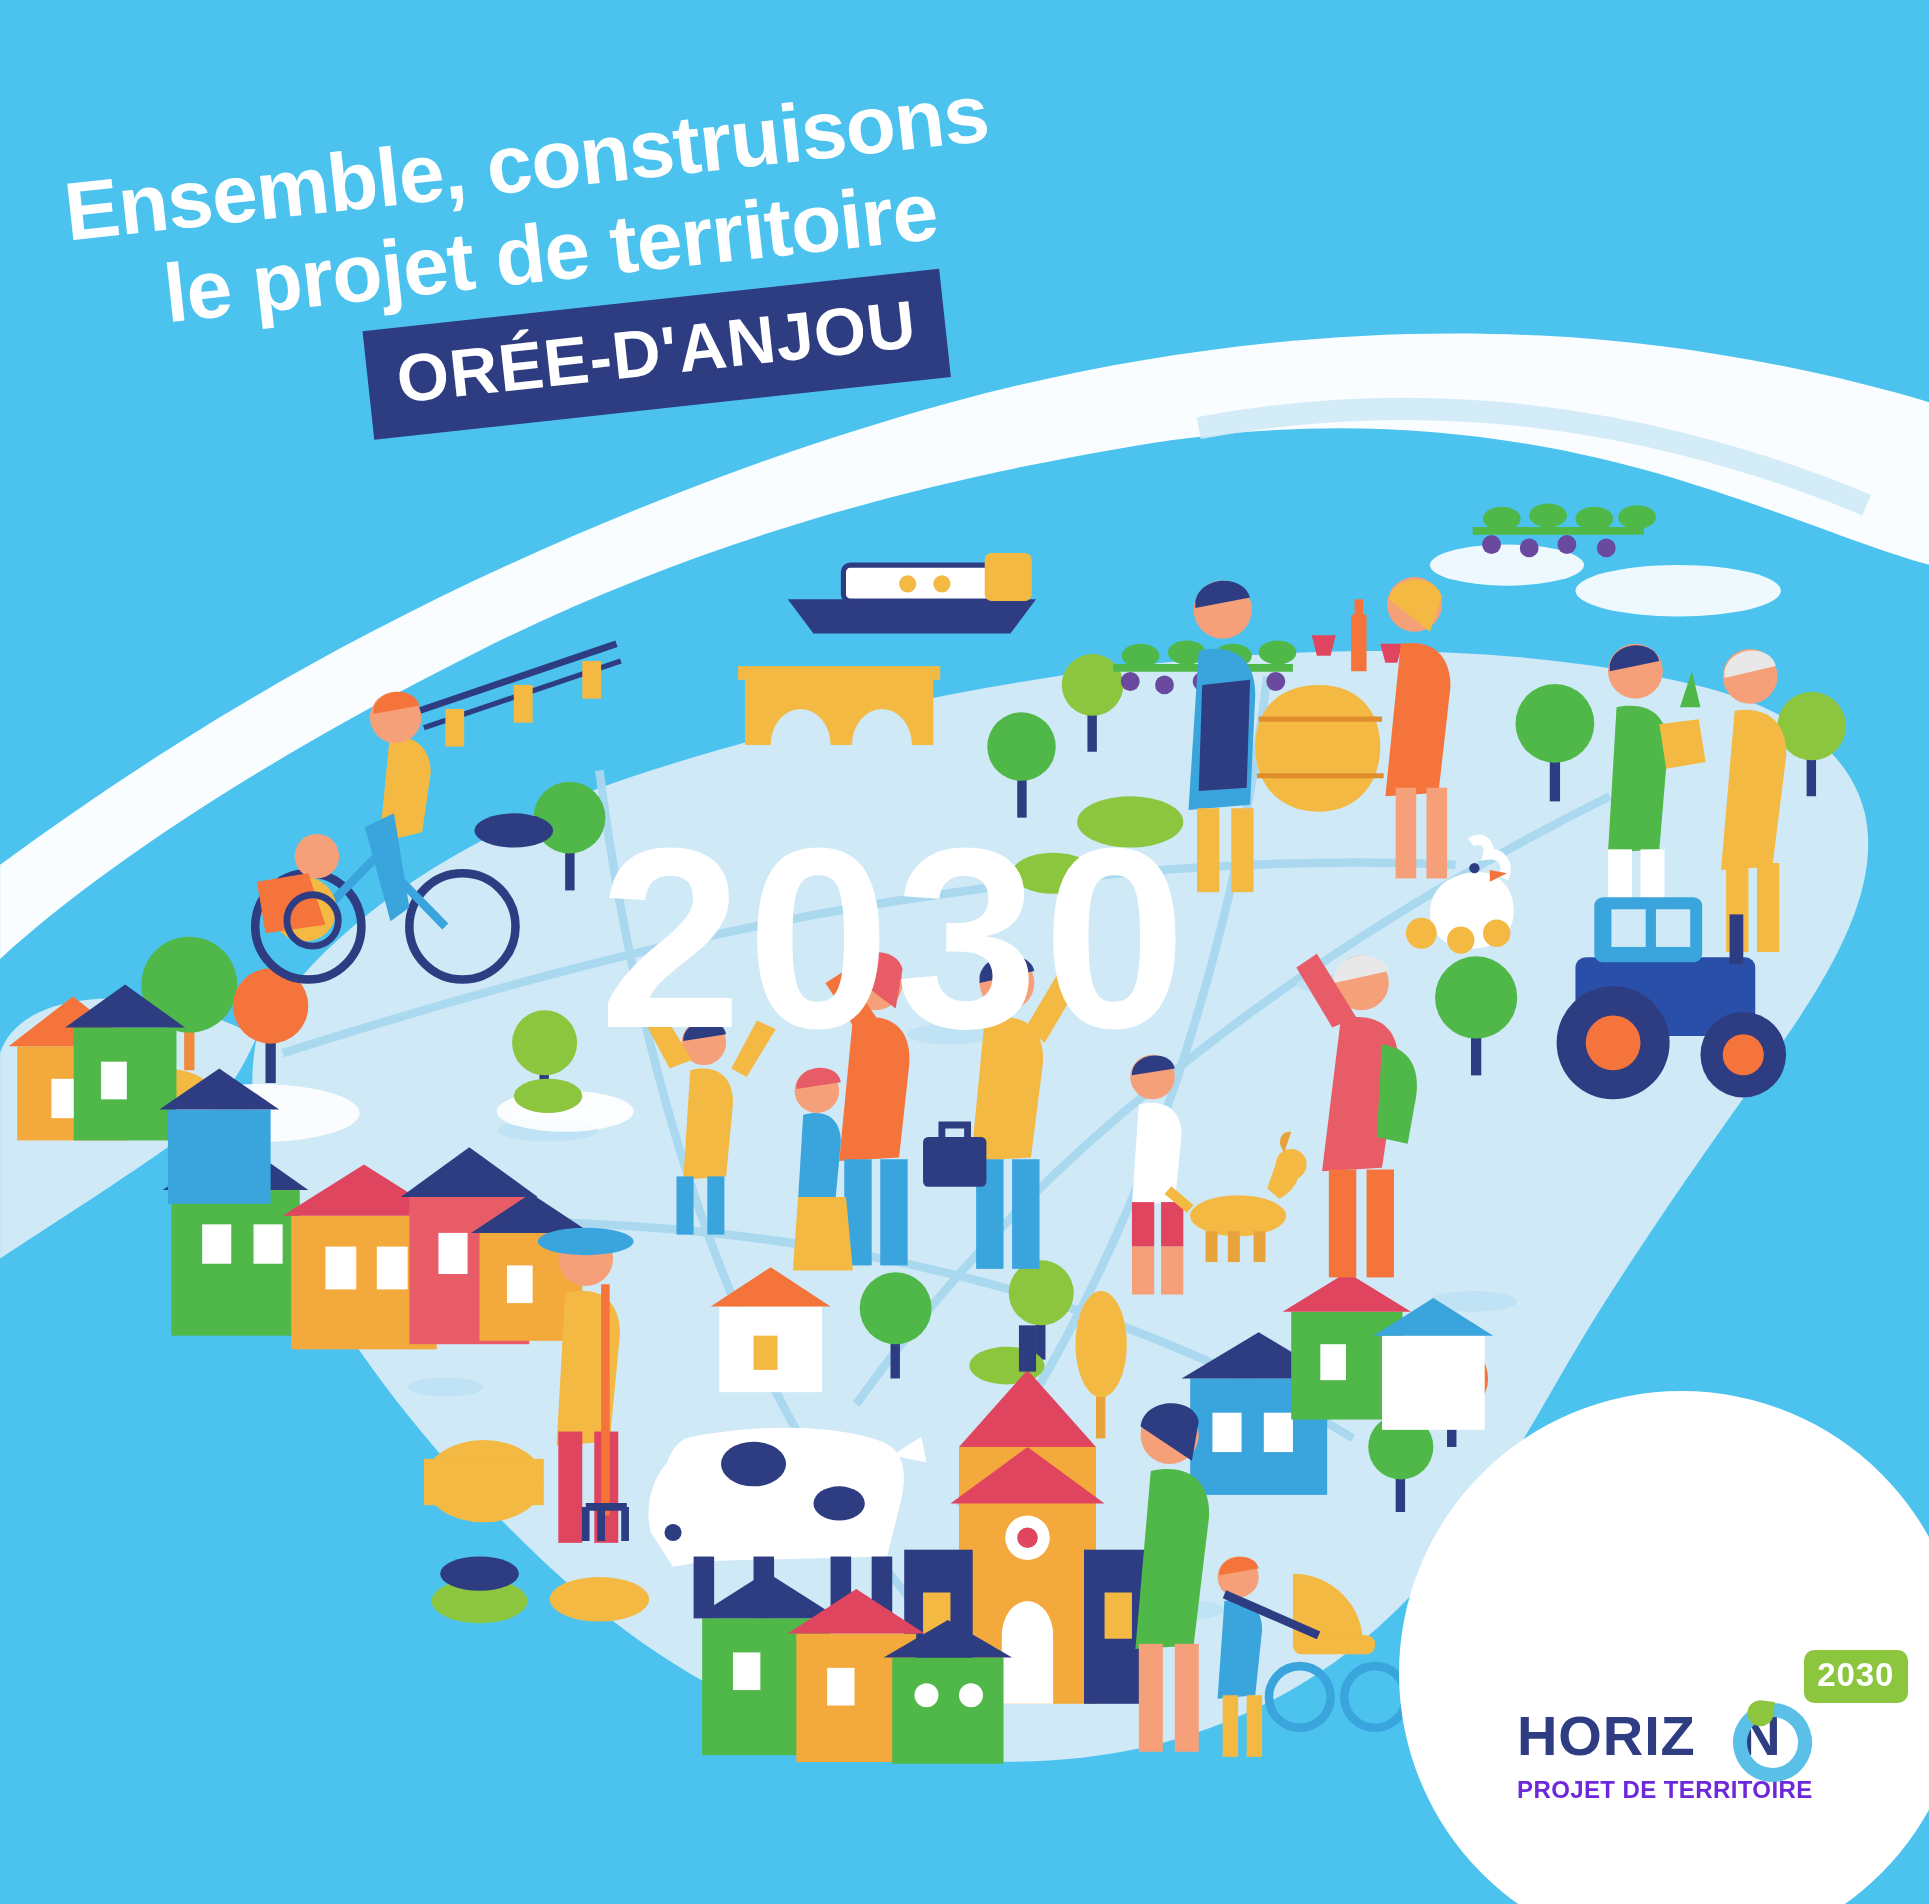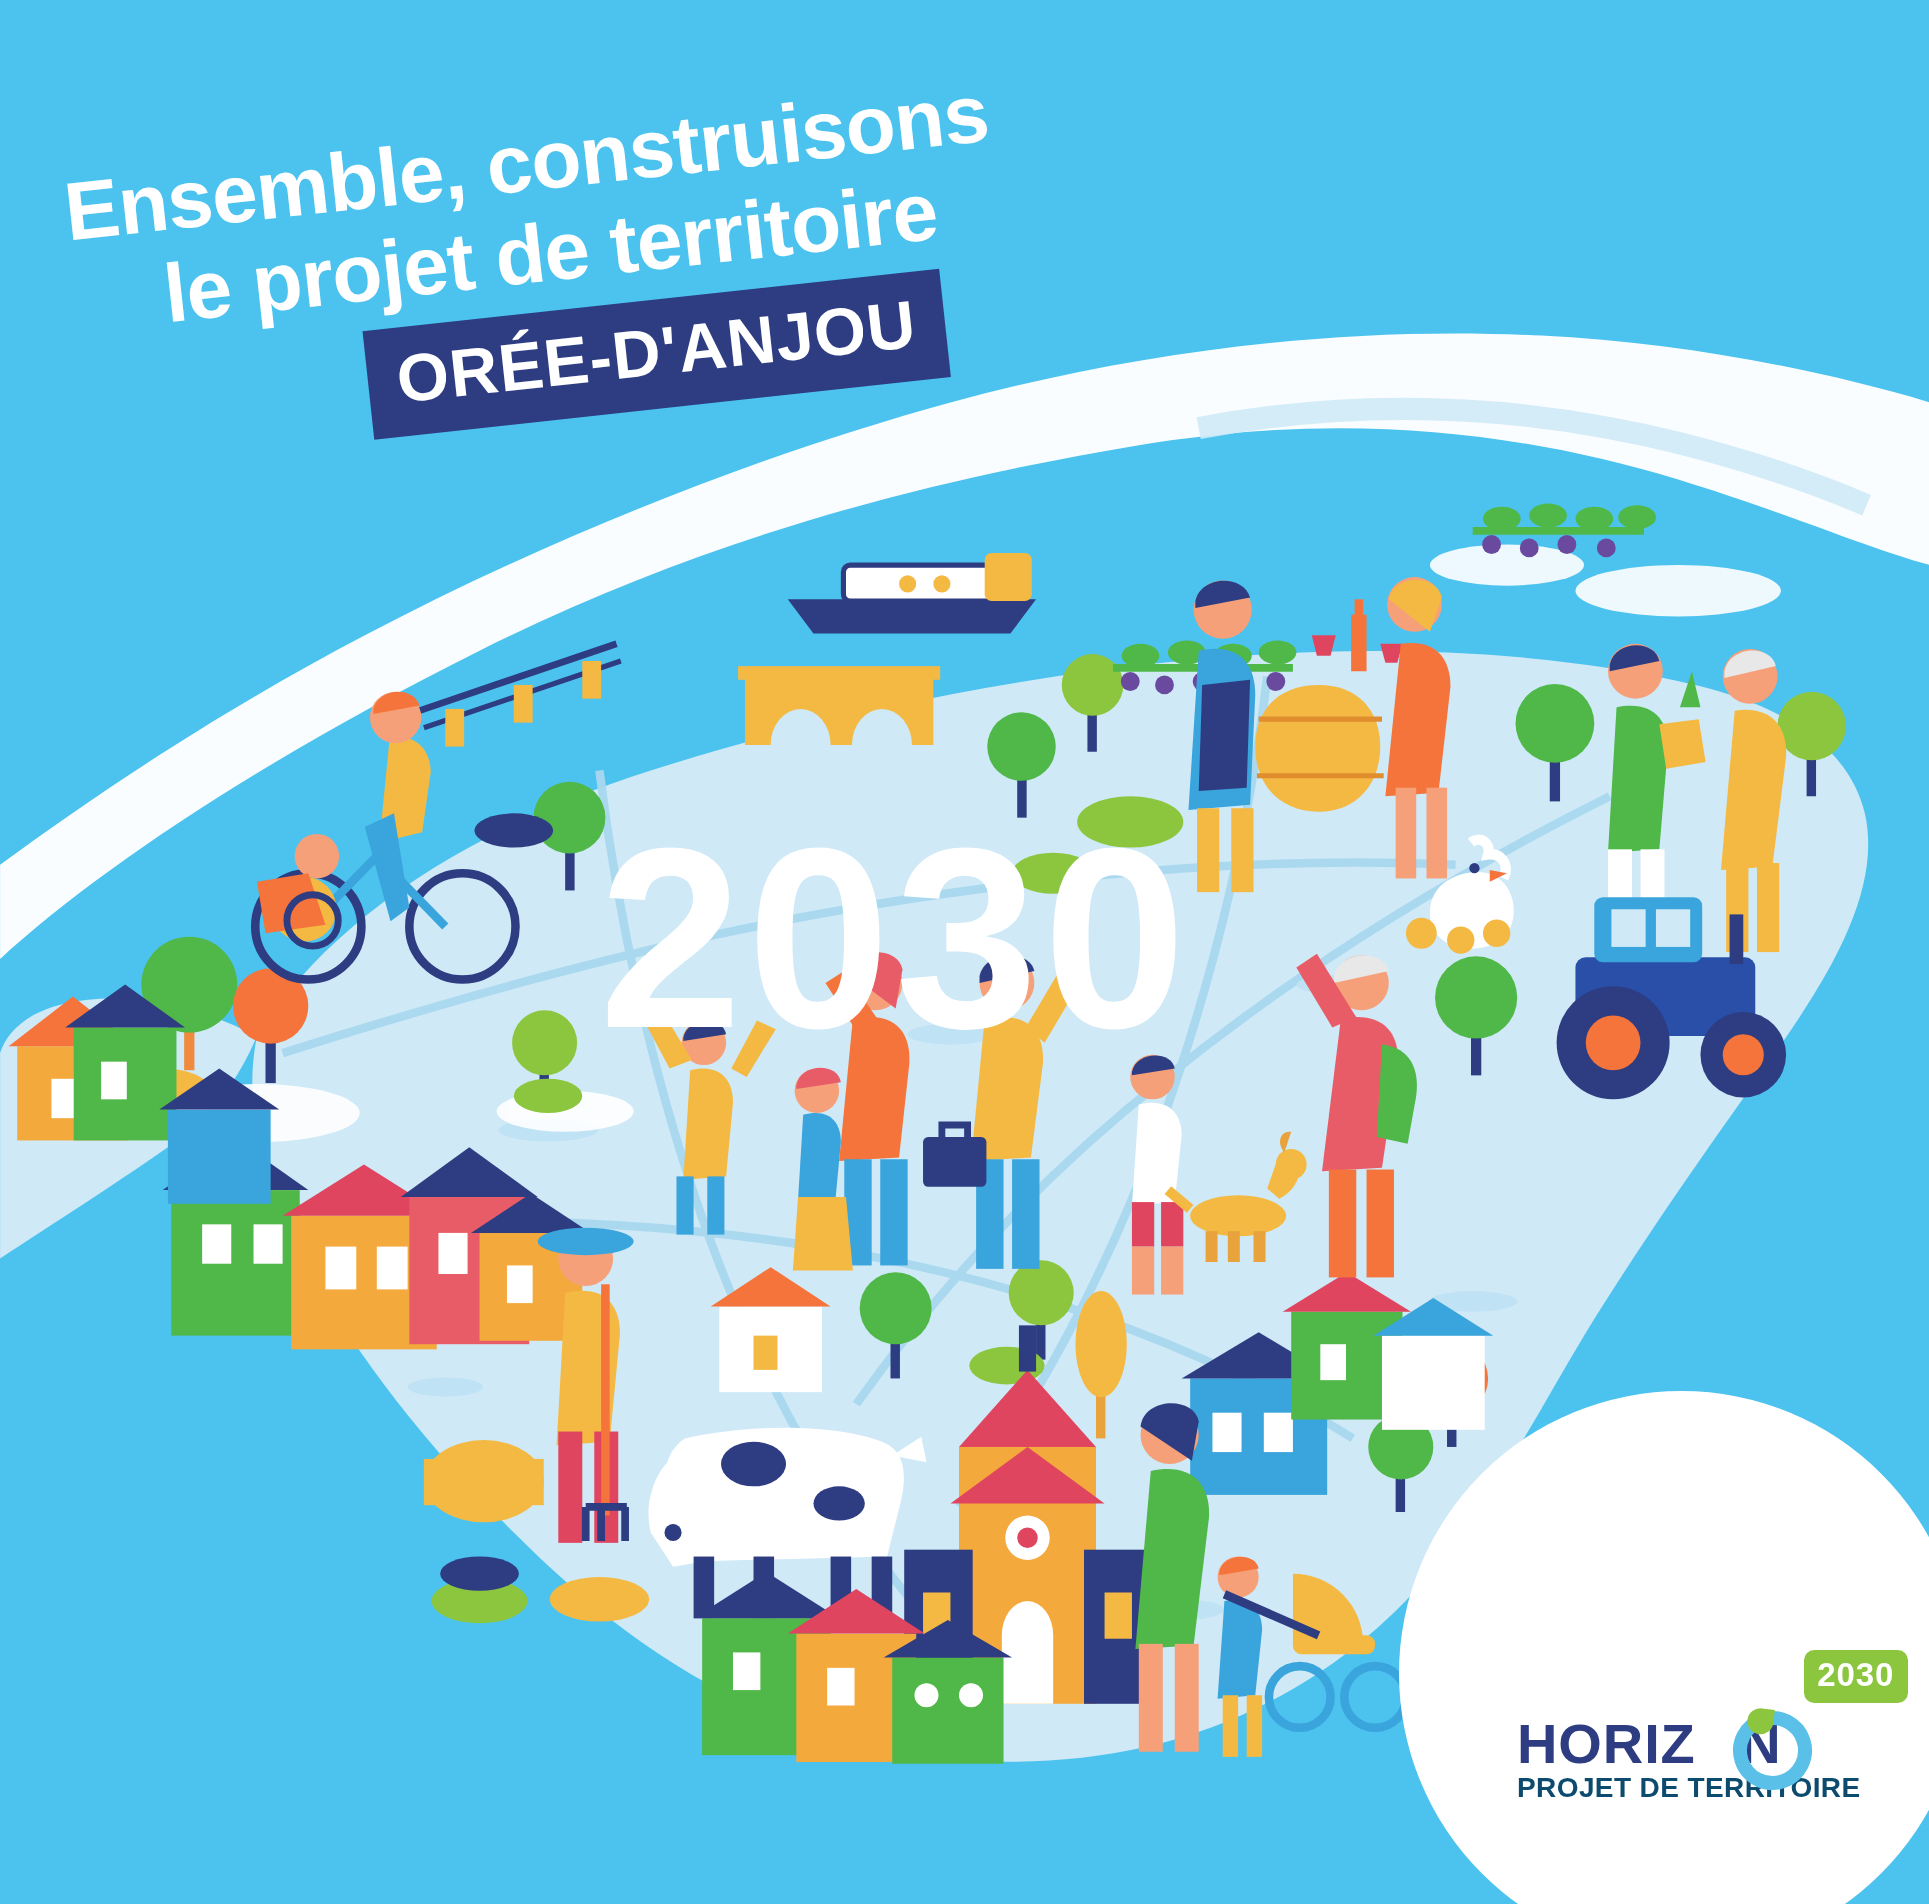--- a/index.html
+++ b/index.html
@@ -126,23 +126,24 @@
     position: absolute;
     width: 26px;
     height: 26px;
     background: #8cc63f;
     border-radius: 50% 0 50% 50%;
     top: -19px;
     left: 10.3px;
     transform: rotate(25deg);
   }
   .logo-sub {
+    margin-top: 12px;
     font-weight: bold;
-    font-size: 28px;
-    color: #0c4a6e;
+    font-size: 24px;
+    color: #6d28d9;
     letter-spacing: 0.4px;
     white-space: nowrap;
   }
   .logo-2030 {
     position: absolute;
     right: 22px;
     bottom: 202px;
     background: #8cc63f;
     color: #ffffff;
     font-weight: bold;

